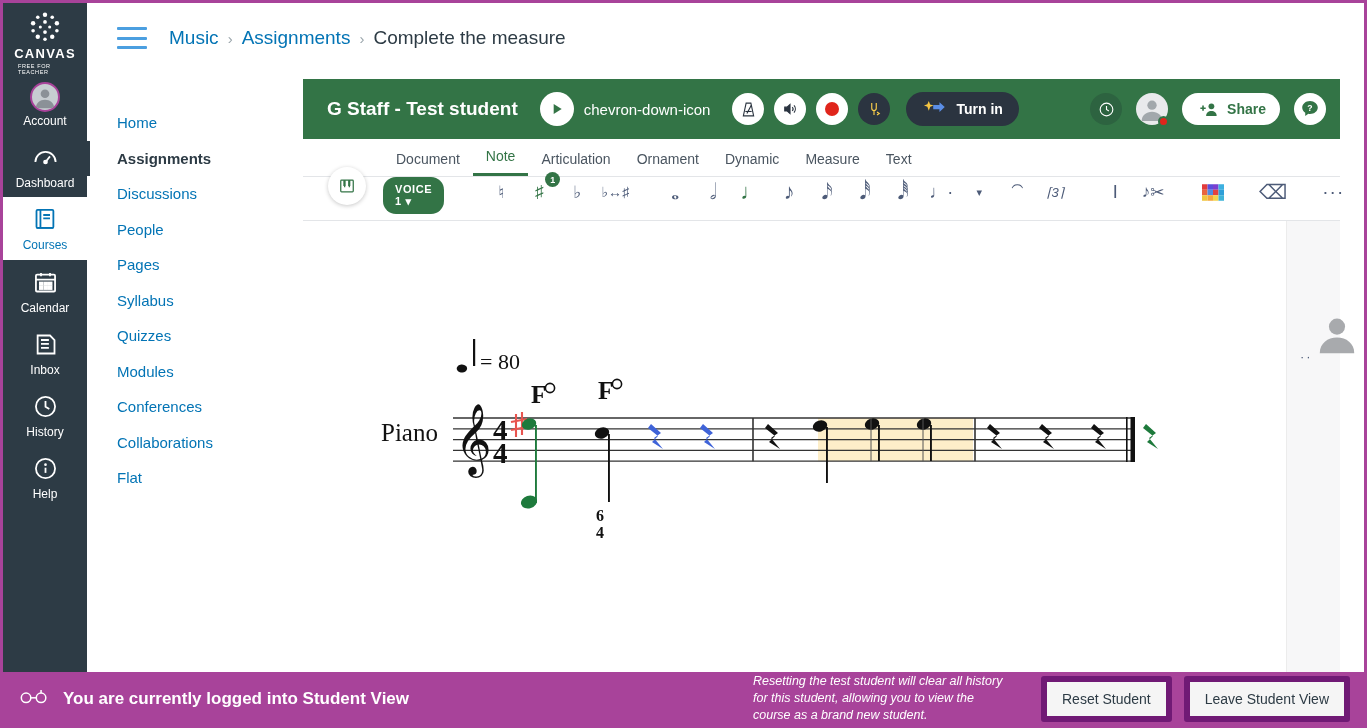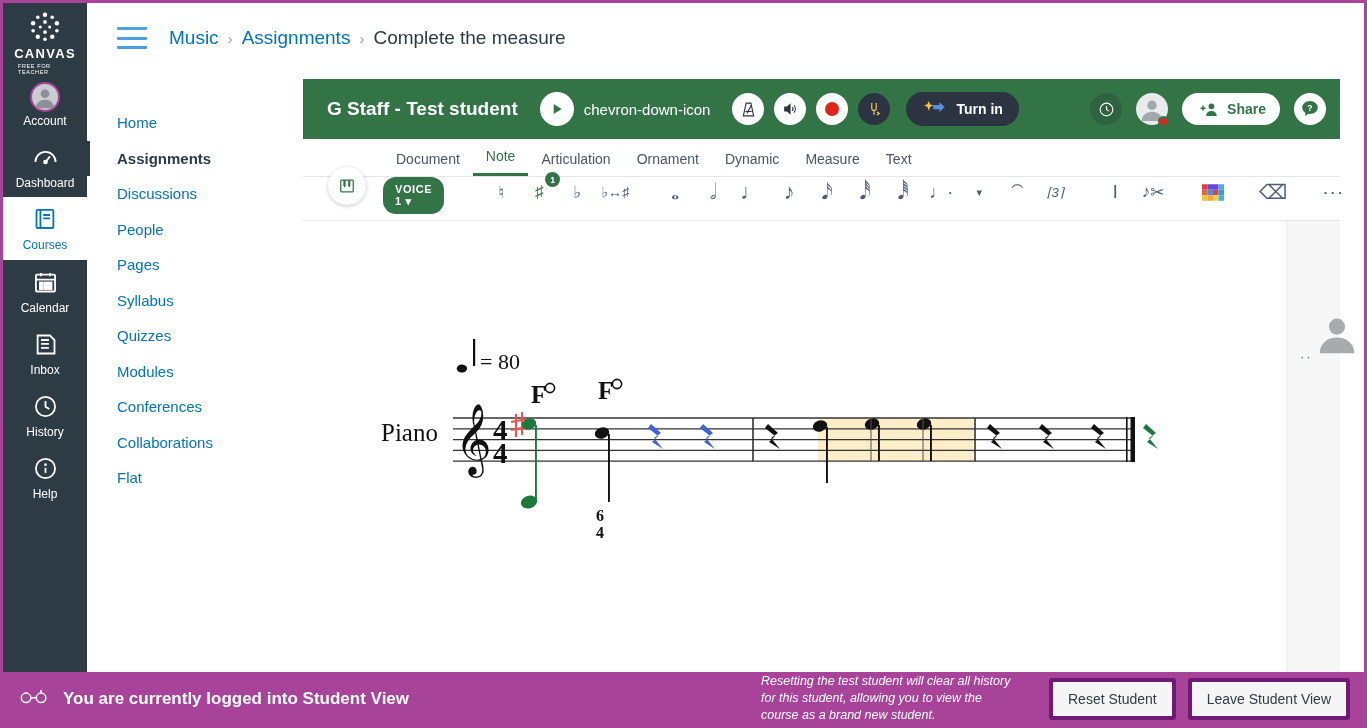--- a/index.html
+++ b/index.html
@@ -118,21 +118,21 @@
   #rp-avatar { position:absolute; left:28px; top:90px; }
   #rp-dots { position:absolute; left:13px; top:128px; color:#4d5b78; font-size:13px;
      letter-spacing:2px;}
   
   #studentbar { position:absolute; left:0; bottom:0; width:1361px; height:53px;
      background:#a8439a; color:#fff; display:flex; align-items:center;
      padding:0 14px 0 16px; }
   #studentbar .sv-title { font-weight:bold; font-size:17px; margin-left:14px;}
   #studentbar .sv-desc { font-style:italic; font-size:12.5px; line-height:1.35;
      margin-left:auto; width:250px;}
-  .svbtn { background:#f5f5f5; color:#2d3b45; border:4px solid #701a75;
+  .svbtn { background:#f5f5f5; color:#2d3b45; border:6px solid #701a75;
      border-radius:3px; font-size:14px; padding:9px 15px; margin-left:12px;
      cursor:pointer; }
   #sv-btns { display:flex; margin-left:26px; }
 </style>
 </head>
 <body>
 
 <div id="global-nav">
   <div class="gn-logo">
     <div class="circle">

